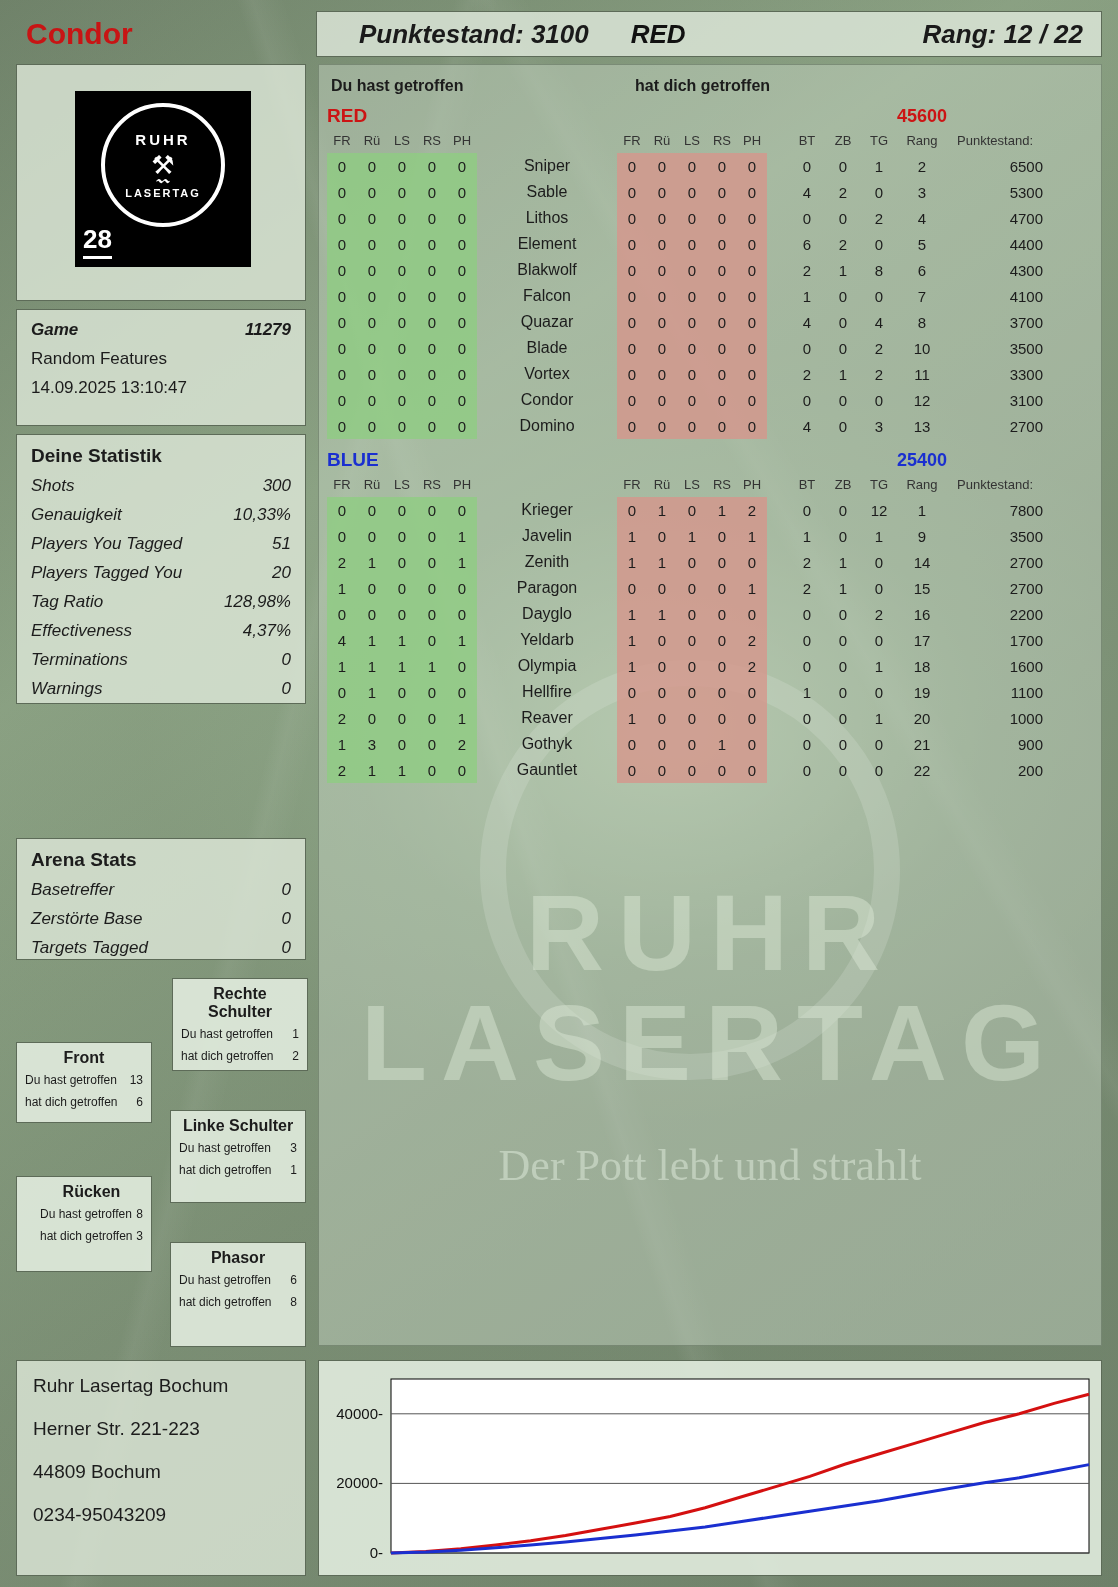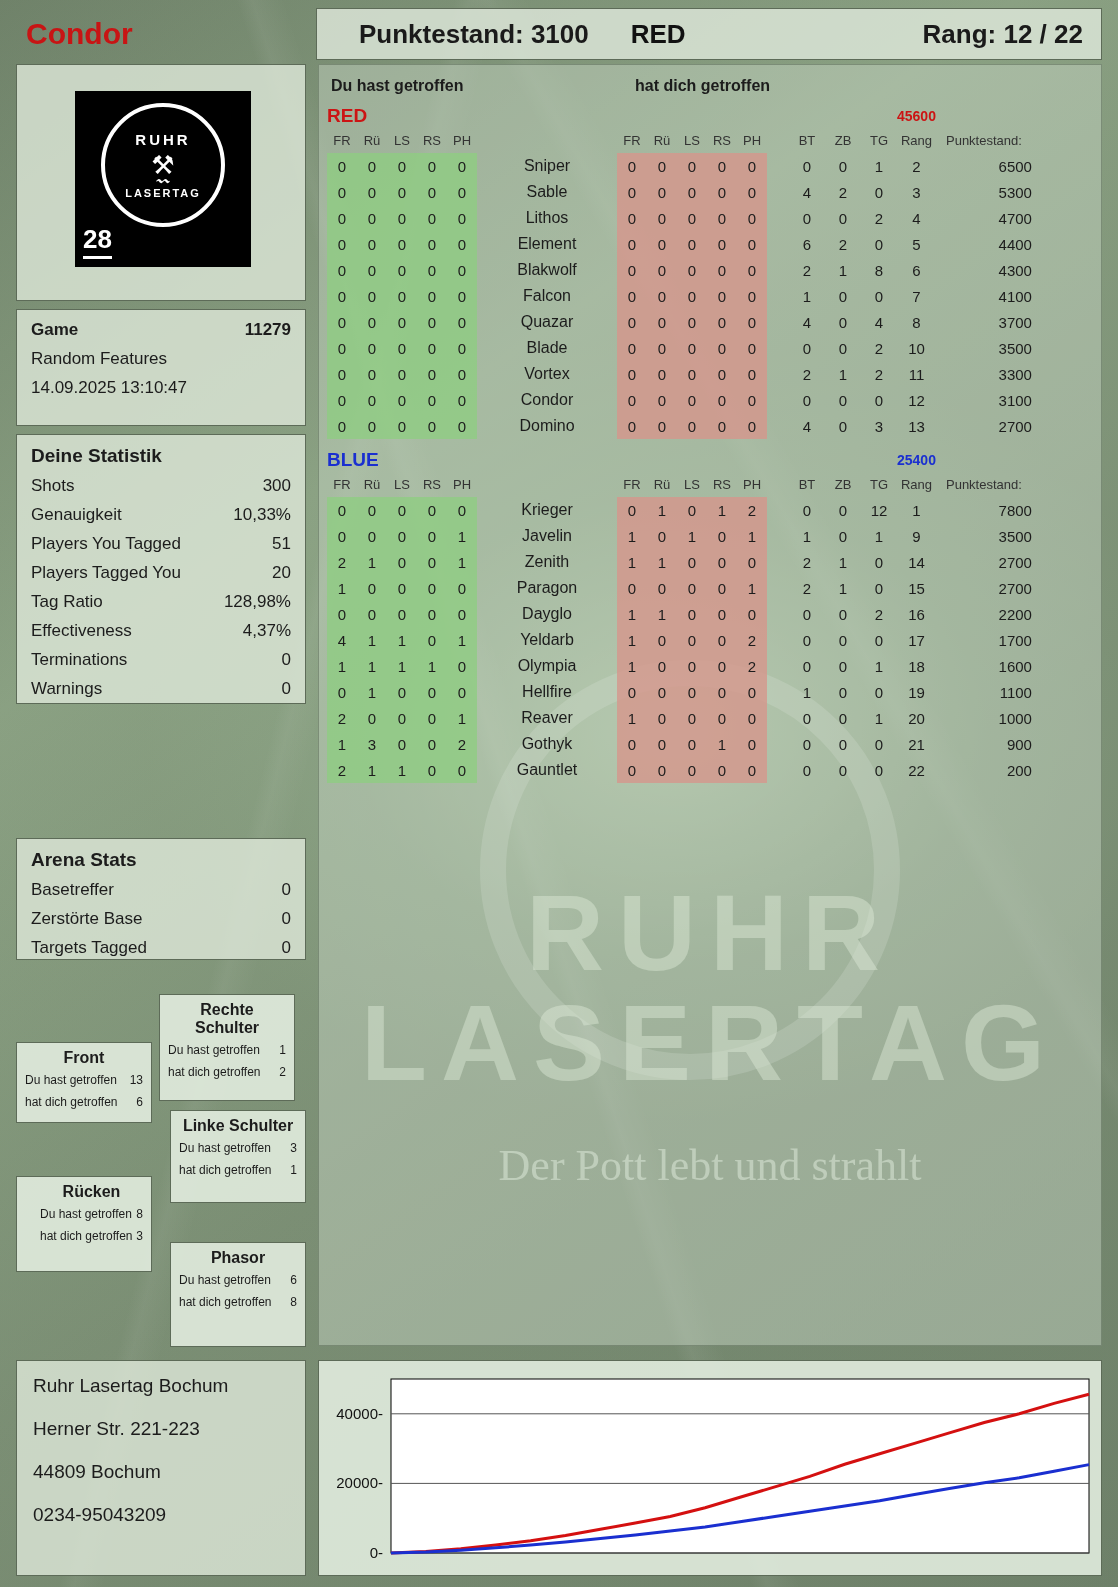--- a/index.html
+++ b/index.html
@@ -63,26 +63,26 @@
     position: absolute; left: 16px; top: 10px;
     width: 1086px; height: 48px;
     display: flex; align-items: center;
   }
   .hdr-name {
     width: 300px;
     font-size: 30px; font-weight: bold; color: #c81414;
     padding-left: 10px;
   }
   .hdr-box {
-    flex: 1; height: 52px;
+    flex: 1; height: 46px;
     background: rgba(222,232,218,0.82);
     border: 1px solid #5d6b58;
     display: flex; align-items: center;
     padding: 12px 18px;
-    font-size: 26px; font-weight: bold; color: #1a1a1a;
+    font-size: 26px; font-weight: bold; color: #1a1a1a; font-style: italic;
   }
   .hdr-score { margin-left: 24px; }
   .hdr-team { margin-left: 42px; color: #111; }
   .hdr-rank { margin-left: auto; text-align: right; }
 
   
   .panel {
     position: absolute;
     background: rgba(222,232,218,0.80);
     border: 1px solid #5d6b58;
@@ -113,20 +113,21 @@
 
   #info-panel { left: 16px; top: 309px; width: 290px; height: 117px; padding: 10px 14px; }
   #stats-panel { left: 16px; top: 434px; width: 290px; height: 270px; padding: 10px 14px; }
   #arena-panel { left: 16px; top: 838px; width: 290px; height: 122px; padding: 10px 14px; }
   #addr-panel  { left: 16px; top: 1360px; width: 290px; height: 216px; padding: 14px 16px; }
 
   .row {
     display: flex; justify-content: space-between;
     font-size: 17px; color: #1c1c1c;
     margin-bottom: 9px;
+    font-style: italic;
   }
   .row.bold { font-weight: bold; }
   .sect-title { font-size: 19px; font-weight: bold; color: #1c1c1c; margin-bottom: 9px; }
   .single { font-size: 17px; color: #1c1c1c; margin-bottom: 9px; }
   .addr-line { font-size: 19px; color: #1c1c1c; margin-bottom: 21px; }
 
   
   .zone {
     position: absolute;
     background: rgba(228,238,224,0.88);
@@ -134,21 +135,21 @@
     padding: 6px 8px;
   }
   .zone .zt {
     text-align: center; font-weight: bold; font-size: 16px;
     color: #1c1c1c; margin-bottom: 6px;
   }
   .zone .zr {
     display: flex; justify-content: space-between;
     font-size: 12px; color: #1c1c1c; margin-bottom: 8px;
   }
-  #zone-rs { left: 159px; top: 978px; width: 136px; height: 107px; margin-top: 16px; }
+  #zone-rs { left: 172px; top: 978px; width: 136px; height: 93px; }
   #zone-front { left: 16px; top: 1042px; width: 136px; height: 81px; }
   #zone-ls { left: 170px; top: 1110px; width: 136px; height: 93px; }
   #zone-back { left: 16px; top: 1176px; width: 136px; height: 96px; padding-left: 23px; }
   #zone-phasor { left: 170px; top: 1242px; width: 136px; height: 105px; }
 
   
   #main {
     position: absolute; left: 318px; top: 64px;
     width: 784px; height: 1282px;
     background: rgba(208,222,204,0.42);
@@ -160,21 +161,21 @@
   }
   #ch-left { left: 12px; }
   #ch-right { left: 316px; }
 
   table.score {
     border-collapse: collapse;
     font-size: 15px; color: #1c1c1c;
   }
   table.score td, table.score th { padding: 0; }
   .teamlabel { font-size: 19px; font-weight: bold; }
-  .teamtotal { font-size: 14px; font-weight: bold; text-align: right; }
+  .teamtotal { font-size: 18px; font-weight: bold; text-align: right; }
 
   .subhead td { font-size: 13px; color: #333; text-align: center; padding-bottom: 2px;}
   .cell { text-align: center; width: 30px; height: 26px; font-size: 15px; }
   .cell-green { background: rgba(142,205,130,0.78); }
   .cell-red { background: rgba(214,150,140,0.80); }
   .name { text-align: center; width: 140px; font-size: 16px; }
   .stat { text-align: center; width: 36px; font-size: 15px; }
   .pts { text-align: right; width: 96px; padding-right: 6px; font-size: 15px; }
   .spacer { width: 22px; }
   .gap-row td { height: 10px; }

